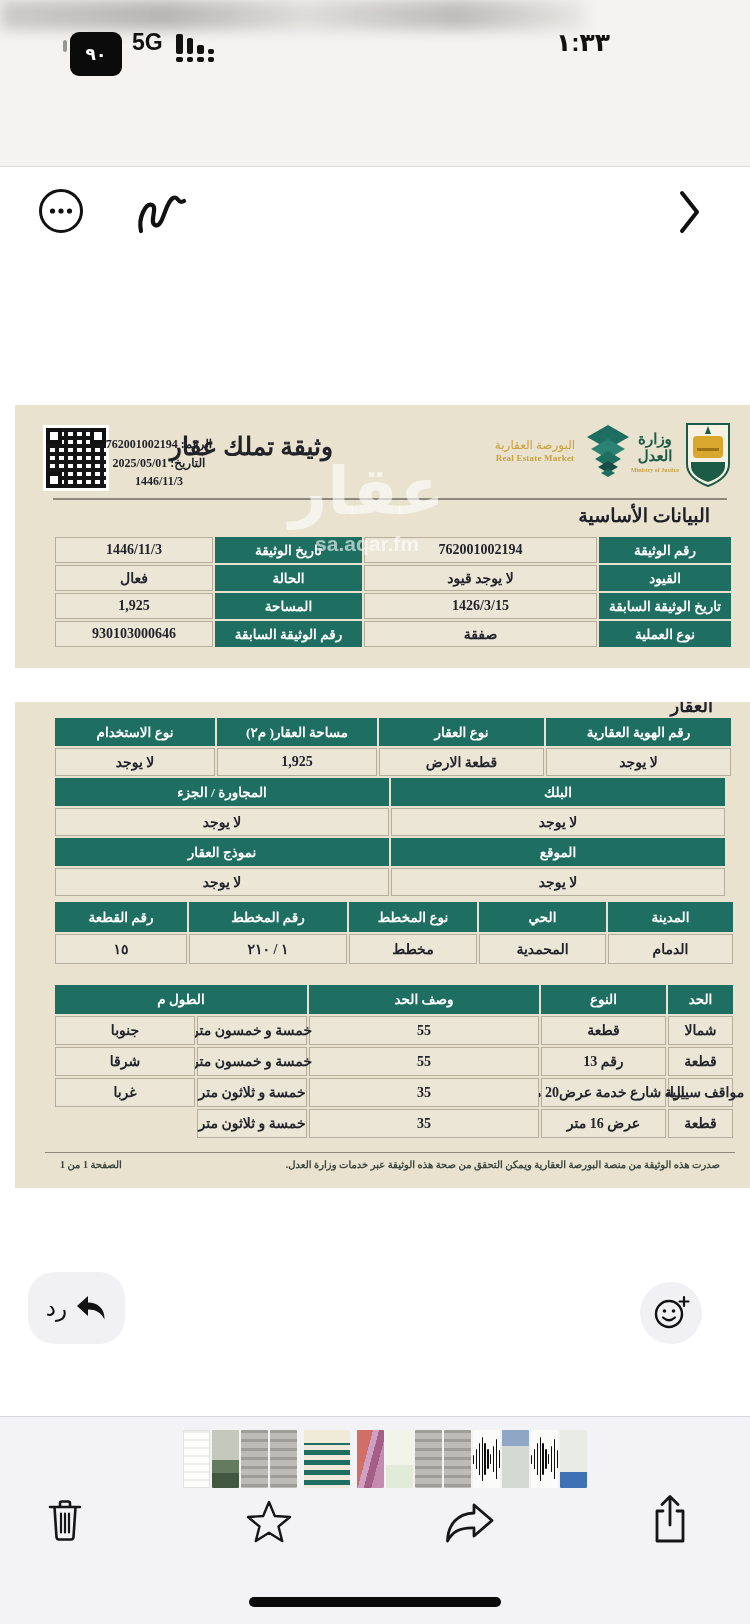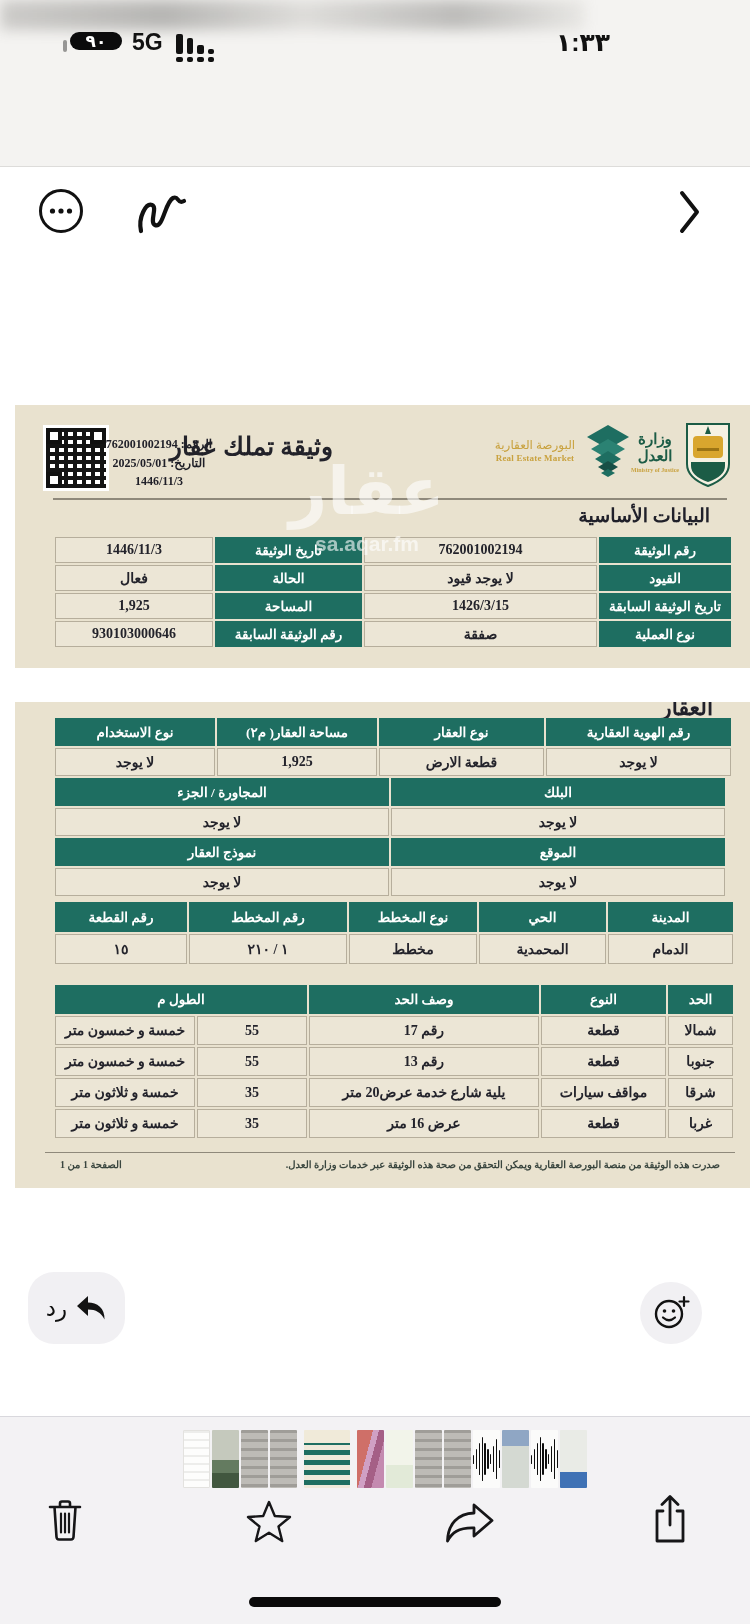--- a/index.html
+++ b/index.html
@@ -3,21 +3,21 @@
 <meta charset="utf-8">
 <style>
   html,body{margin:0;padding:0;}
   body{width:750px;height:1624px;position:relative;background:#ffffff;overflow:hidden;
        font-family:"Liberation Sans","DejaVu Sans",sans-serif;-webkit-font-smoothing:antialiased;}
 
   
   .topbar{position:absolute;top:0;left:0;width:750px;height:166px;background:#f4f3f1;border-bottom:1px solid #dddcda;}
   .smudge{position:absolute;top:0;left:140;width:585px;height:30px;filter:blur(7px);opacity:.5;
     background:linear-gradient(90deg,rgba(90,88,84,.5),rgba(55,55,52,.65) 28%,rgba(120,118,112,.35) 52%,rgba(60,60,57,.6) 78%,rgba(150,148,140,.25));}
-  .battery{position:absolute;left:70px;top:32px;width:52px;height:18px;background:#0b0b0c;border-radius:9px;
+  .battery{position:absolute;left:70px;top:32px;width:52px;height:44px;background:#0b0b0c;border-radius:9px;
     display:flex;align-items:center;justify-content:center;color:#fff;font-size:17px;font-weight:700;}
   .battery::before{content:"";position:absolute;left:-7px;top:8px;width:4px;height:12px;border-radius:2px;background:rgba(0,0,0,.38);}
   .net5g{position:absolute;left:132px;top:29px;font-size:23px;font-weight:700;color:#111;}
   .sig{position:absolute;left:176px;top:31px;display:flex;gap:4px;align-items:flex-end;height:31px;}
   .sig .col{display:flex;flex-direction:column;align-items:center;gap:3px;justify-content:flex-end;}
   .sig .bar{width:6.5px;background:#111;border-radius:2px;}
   .sig .dot{width:6.5px;height:5px;background:#111;border-radius:2px;}
   .clock{position:absolute;left:540px;top:28px;width:86px;text-align:center;font-size:25px;font-weight:600;color:#111;}
 
   .navrow{position:absolute;top:86px;left:0;width:750px;height:80px;}
@@ -63,21 +63,21 @@
      font-weight:700;font-size:13.5px;white-space:nowrap;}
   .c{background:#ece6d6;border:1px solid #b6ae9c;box-sizing:border-box;color:#23232b;display:flex;align-items:center;justify-content:center;
      font-weight:700;font-size:14px;white-space:nowrap;}
   .span2{grid-column:span 2;}
 
   .watermark{position:absolute;left:252px;top:52px;width:200px;text-align:center;color:rgba(255,255,255,.6);
     pointer-events:none;z-index:5;font-family:"Liberation Sans","DejaVu Sans",sans-serif;}
   .wm-big{font-size:66px;font-weight:700;line-height:1.05;}
   .wm-sub{font-size:21px;font-weight:600;margin-top:6px;}
 
-  .prop-title{position:absolute;right:52px;top:-7px;font-size:22px;font-weight:700;color:#20202a;}
+  .prop-title{position:absolute;right:52px;top:-7px;font-size:18px;font-weight:700;color:#20202a;}
   .hr2{position:absolute;left:30px;top:450px;width:690px;height:1px;background:#8f897b;}
   .foot-note{position:absolute;right:45px;top:457px;font-size:10px;font-weight:700;color:#3a463f;}
   .foot-page{position:absolute;left:45px;top:457px;font-size:10px;font-weight:700;color:#3a463f;}
 
   
   .bottom-panel{position:absolute;top:1416px;left:0;width:750px;height:208px;background:#f3f2f4;border-top:1px solid #d9d8dd;}
   .reply-pill{position:absolute;left:28px;top:1272px;width:97px;height:72px;border-radius:26px;background:#f1f0f3;
     display:flex;align-items:center;justify-content:center;gap:8px;direction:rtl;}
   .reply-label{font-size:23px;font-weight:500;color:#101010;}
   .emoji-btn{position:absolute;left:640px;top:1282px;width:62px;height:62px;border-radius:50%;background:#f1f0f3;
@@ -270,21 +270,20 @@
   </div>
 
   <div class="grid" style="left:40px;top:283px;grid-template-columns:65px 125px 230px 110px 140px;grid-auto-rows:29px;">
     <div class="g">الحد</div>
     <div class="g">النوع</div>
     <div class="g">وصف الحد</div>
     <div class="g span2">الطول م</div>
 
     <div class="c">شمالا</div>
     <div class="c">قطعة</div>
-    <div class="c">رقم 17</div>
     <div class="c">55</div>
     <div class="c">خمسة و خمسون متر</div>
 
     <div class="c">جنوبا</div>
     <div class="c">قطعة</div>
     <div class="c">رقم 13</div>
     <div class="c">55</div>
     <div class="c">خمسة و خمسون متر</div>
 
     <div class="c">شرقا</div>

